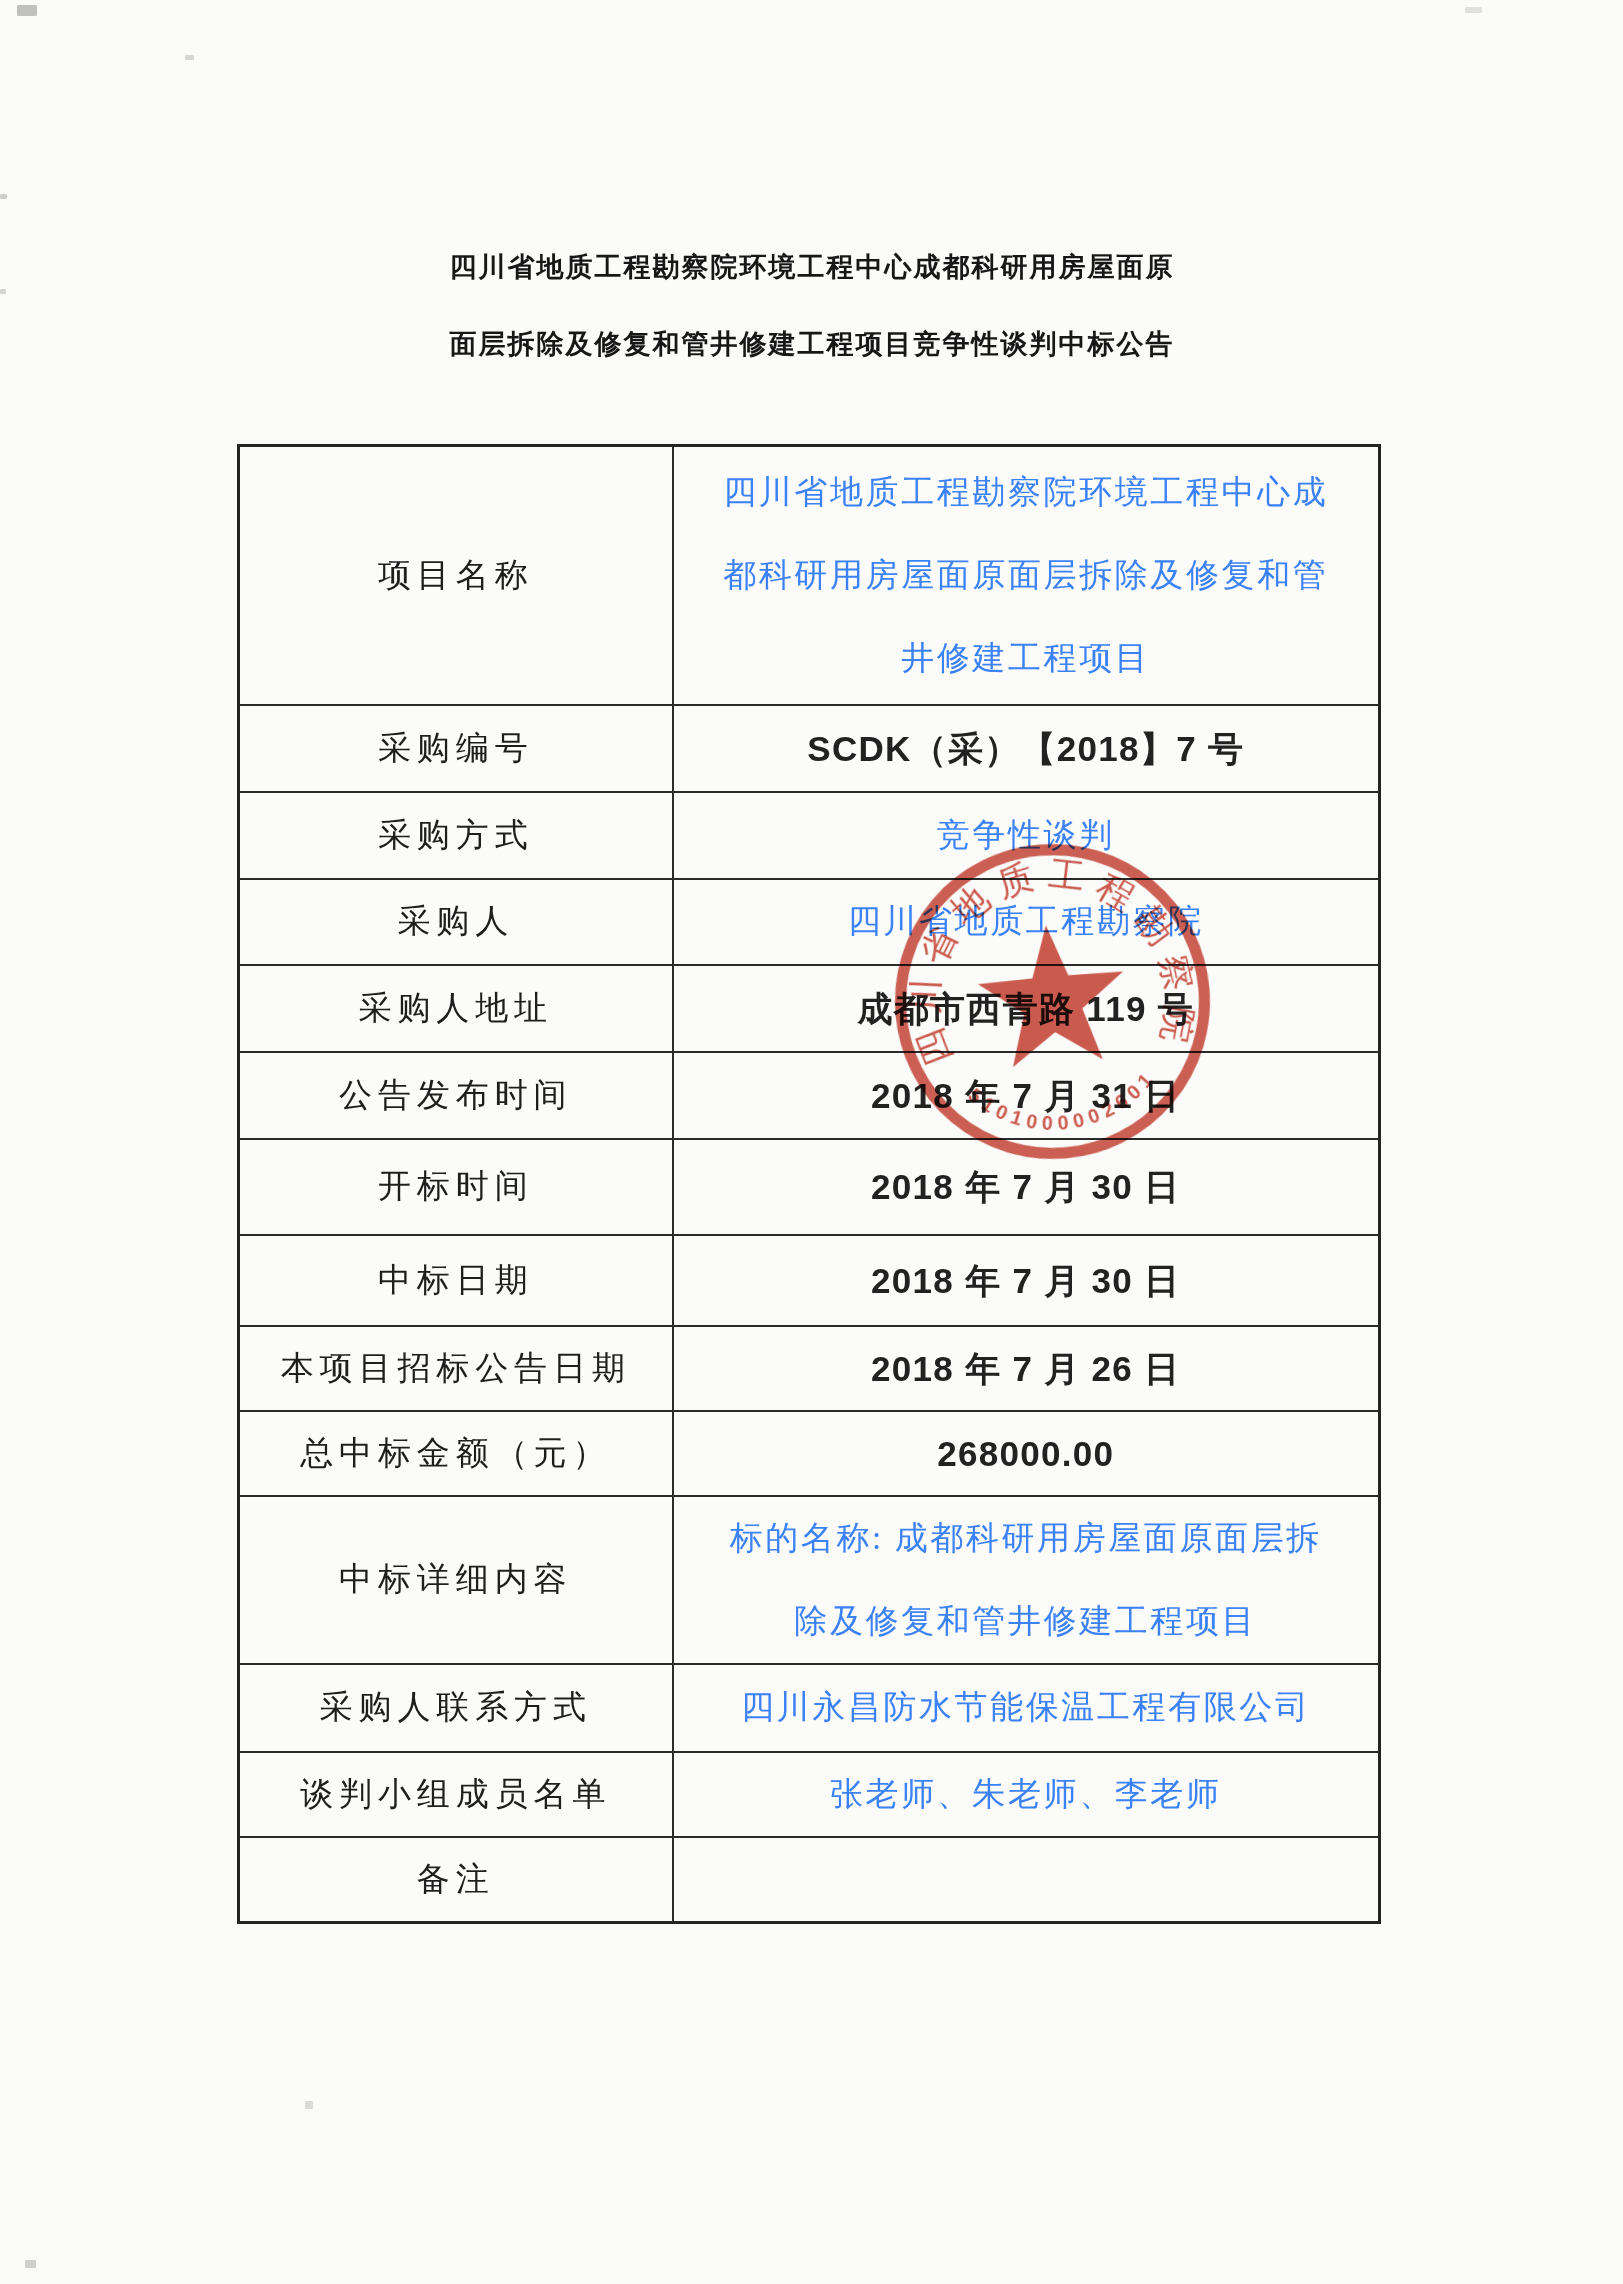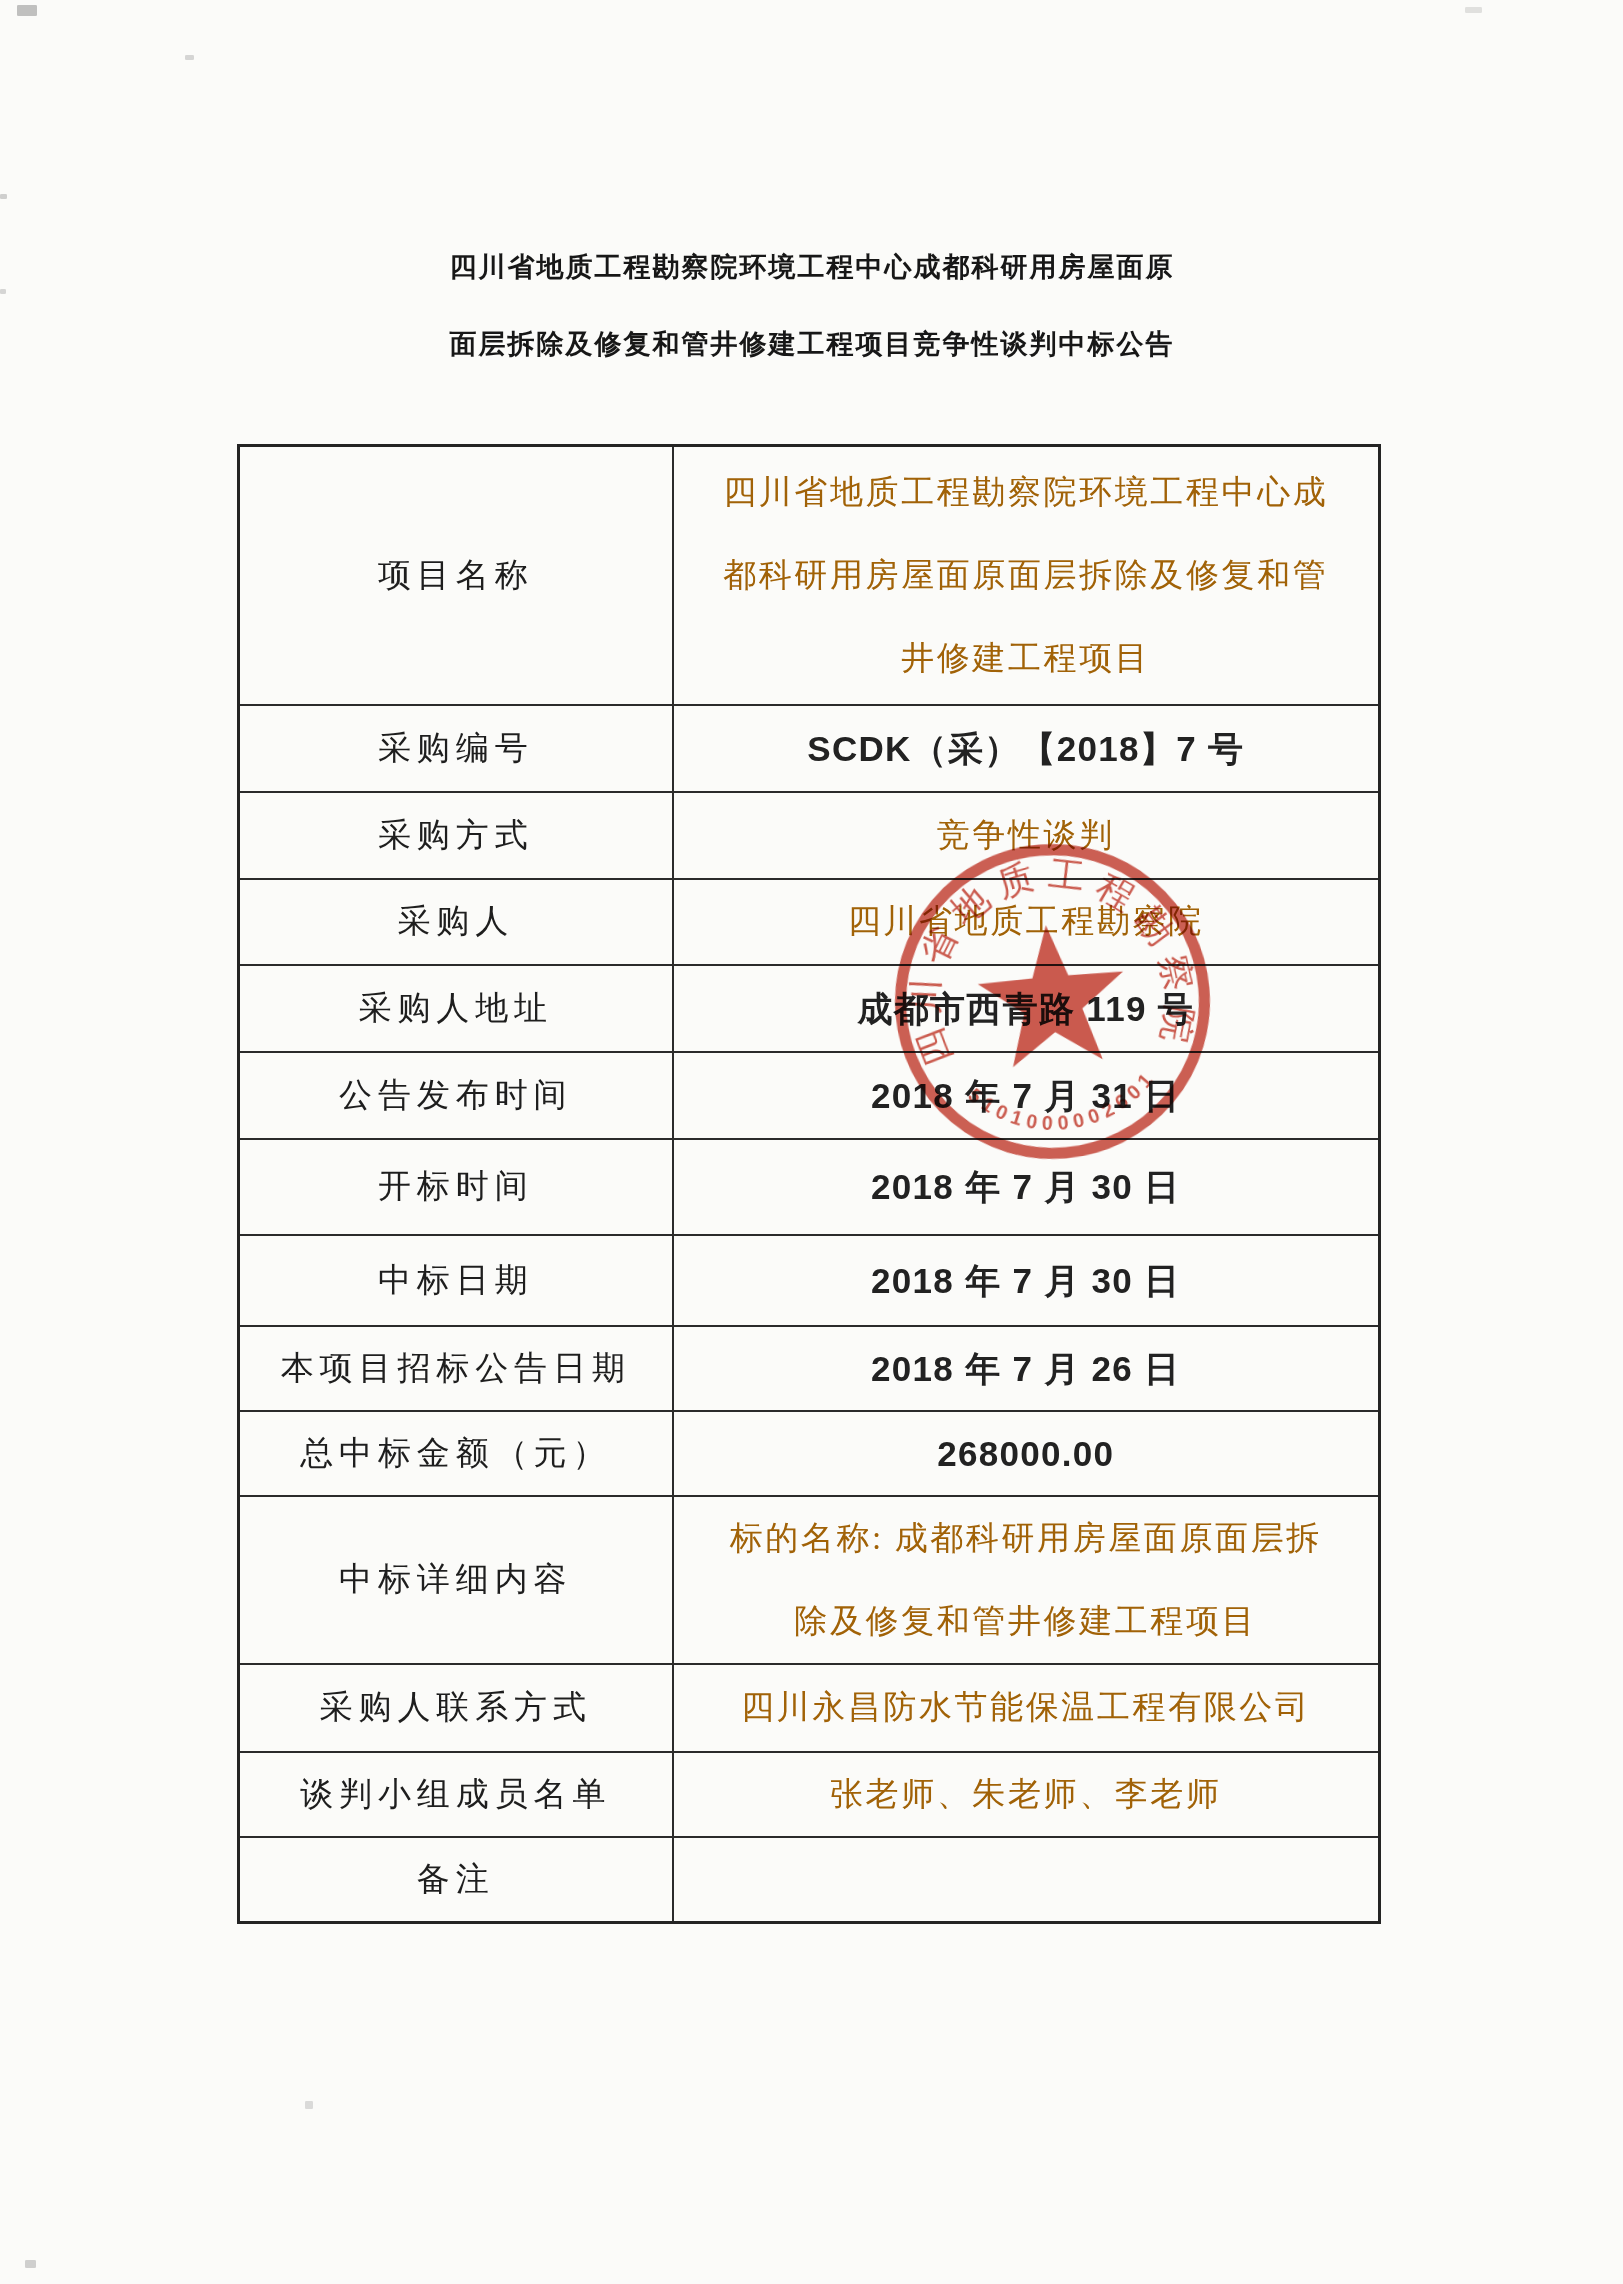--- a/index.html
+++ b/index.html
@@ -49,21 +49,21 @@
   td.cell-label {
     text-align: center;
     font-size: 33px;
     letter-spacing: 5.9px;
     color: #1e1e1e;
   }
   td.cell-value {
     text-align: center;
     font-size: 33px;
     letter-spacing: 2.6px;
-    color: #a16207;
+    color: #3b82f6;
   }
   td.cell-value .value-line {
     line-height: 83px;
   }
   td.cell-value.num {
     font-family: "Liberation Sans", "DejaVu Sans", sans-serif;
     font-weight: 700;
     font-size: 35px;
     letter-spacing: 1.3px;
     color: #222;

